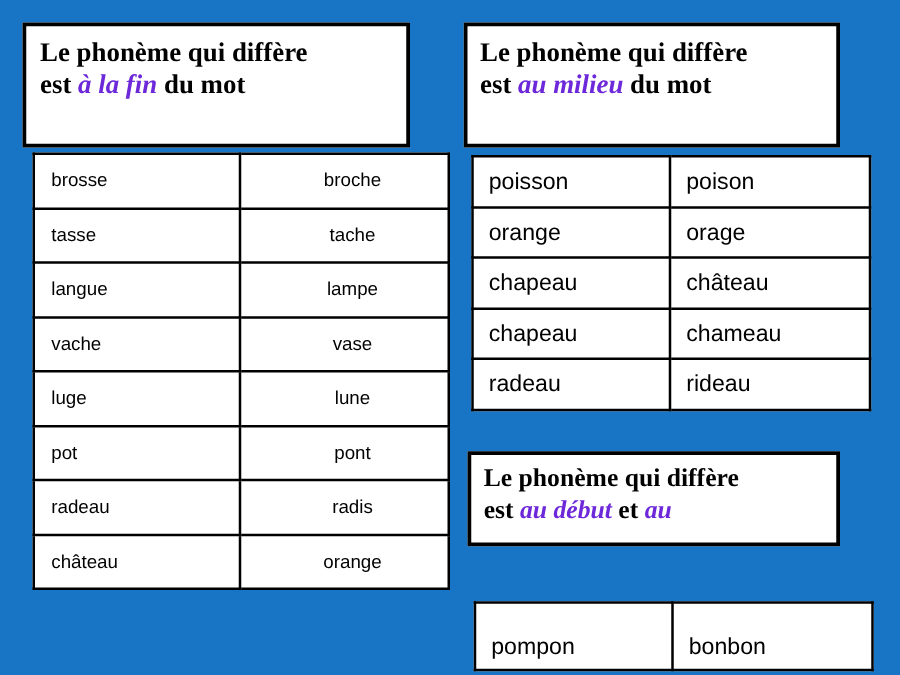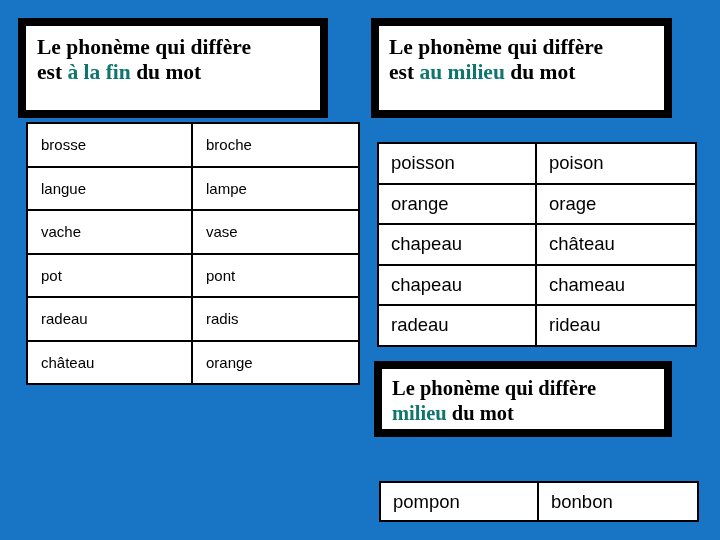--- a/index.html
+++ b/index.html
@@ -18,38 +18,39 @@
   .slide {
     position: absolute;
     inset: 0;
     background: #1874c4;
   }
 
   
   .panel {
     position: absolute;
     background: #ffffff;
-    border: 8px solid #000000;
+    border: 3px solid #000000;
     box-sizing: border-box;
   }
 
   
   .title-box {
     font-family: "Liberation Serif", serif;
     font-weight: bold;
     color: #000000;
     box-sizing: border-box;
   }
   .title-text {
     display: block;
     line-height: 1.17;
     white-space: normal;
   }
   .hl {
-    color: #0f766e;
+    color: #6d28d9;
+    font-style: italic;
   }
 
   
   .word-table {
     position: absolute;
     border-collapse: collapse;
     background: #ffffff;
     table-layout: fixed;
   }
   .word-table td {
@@ -78,37 +79,37 @@
     left: 26px;
     top: 122px;
     width: 302px;
   }
   #left-table td {
     height: 41.5px;
     padding: 0 0 0 13px;
     font-size: 15px;
   }
   #left-table td.c1 { width: 150px; }
-  #left-table td.c2 { width: 152px; }
+  #left-table td.c2 { width: 152px; text-align: center; }
 
   
   #right-title {
     left: 371px;
     top: 18px;
     width: 301px;
     height: 100px;
     padding: 9px 0 0 10px;
   }
   #right-title .title-text {
     font-size: 21.5px;
   }
 
   #right-table {
     left: 377px;
-    top: 142px;
+    top: 124px;
     width: 290px;
   }
   #right-table td {
     height: 38.5px;
     padding: 0 0 0 12px;
     font-size: 18.5px;
   }
   #right-table td.c1 { width: 144px; }
   #right-table td.c2 { width: 146px; margin-left: 28px; }
 
@@ -125,21 +126,21 @@
     line-height: 1.2;
   }
 
   #bottom-table {
     left: 379px;
     top: 481px;
     width: 290px;
   }
   #bottom-table td {
     height: 36px;
-    padding: 1px 0 0 12px;
+    padding: 16px 0 0 12px;
     font-size: 18.5px;
   }
   #bottom-table td.c1 { width: 144px; }
   #bottom-table td.c2 { width: 146px; }
 </style>
 </head>
 <body>
 
 <div class="slide">
 
@@ -150,26 +151,34 @@
     </span>
   </div>
 
   <table class="word-table" id="left-table">
     <tbody>
       <tr>
         <td class="c1">brosse</td>
         <td class="c2">broche</td>
       </tr>
       <tr>
+        <td class="c1">tasse</td>
+        <td class="c2">tache</td>
+      </tr>
+      <tr>
         <td class="c1">langue</td>
         <td class="c2">lampe</td>
       </tr>
       <tr>
         <td class="c1">vache</td>
         <td class="c2">vase</td>
+      </tr>
+      <tr>
+        <td class="c1">luge</td>
+        <td class="c2">lune</td>
       </tr>
       <tr>
         <td class="c1">pot</td>
         <td class="c2">pont</td>
       </tr>
       <tr>
         <td class="c1">radeau</td>
         <td class="c2">radis</td>
       </tr>
       <tr>
@@ -207,21 +216,21 @@
       <tr>
         <td class="c1">radeau</td>
         <td class="c2">rideau</td>
       </tr>
     </tbody>
   </table>
 
   <div class="panel title-box" id="bottom-title">
     <span class="title-text">Le phonème qui diffère</span>
     <span class="title-text">
-      <span class="hl">milieu</span><span> du mot</span>
+      <span>est </span><span class="hl">au début</span><span> et </span><span class="hl">au</span>
     </span>
   </div>
 
   <table class="word-table" id="bottom-table">
     <tbody>
       <tr>
         <td class="c1">pompon</td>
         <td class="c2">bonbon</td>
       </tr>
     </tbody>

